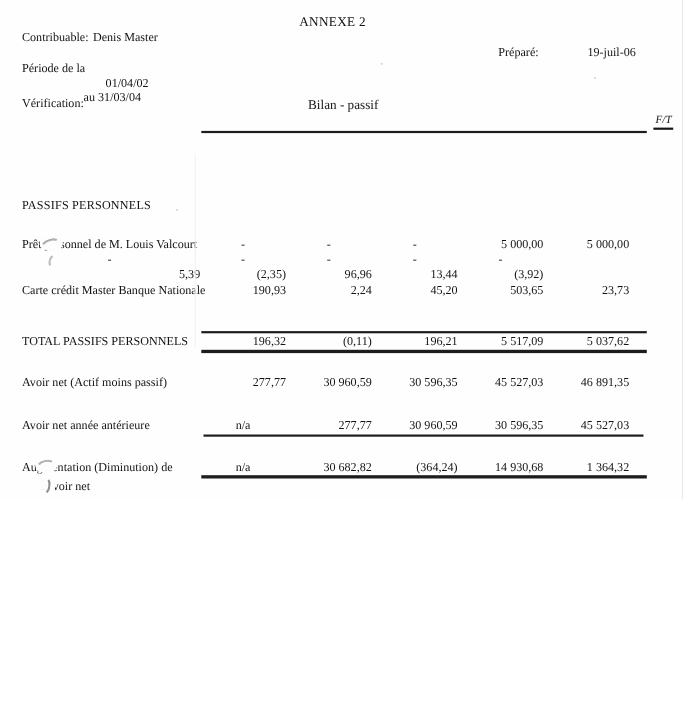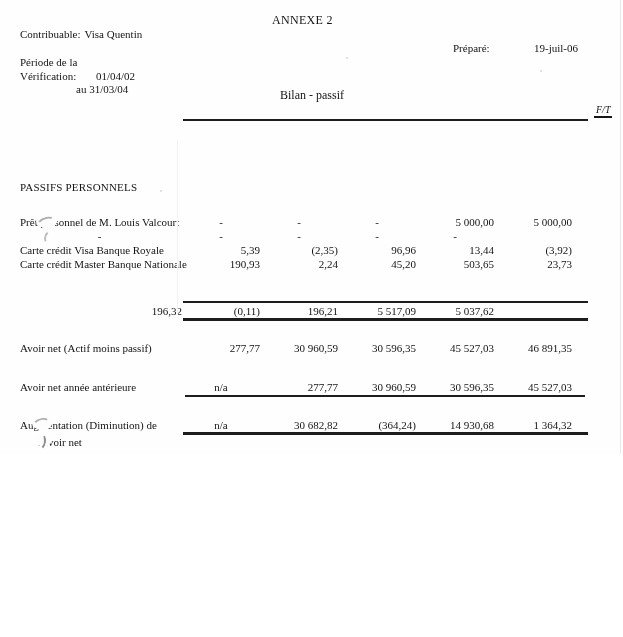--- a/index.html
+++ b/index.html
@@ -10,21 +10,21 @@
   }
   .abs { position:absolute; }
 
   
   .annexe    { left:272px; top:13px;  font-size:12px; letter-spacing:.3px; }
   .contrib   { left:20px;  top:28px; }
   .contrib span { margin-right:4px; }
   .prep-lbl  { left:453px; top:42px; }
   .prep-date { left:520px; top:42px; width:58px; text-align:right; }
   .per1      { left:20px;  top:56px; }
-  .per2      { left:20px;  top:70px; }
+  .per2      { left:20px;  top:88px; }
   .per-start { left:96px;  top:70px; }
   .per-end   { left:76px;  top:83px; }
 
   .bilan-title { left:280px; top:88px; font-size:12px; }
 
   
   .trow { position:absolute; left:20px; width:555px; display:grid;
           grid-template-columns:165px 78px 78px 78px 78px 78px; line-height:13px; }
   .lbl  { text-align:left; white-space:pre; }
   .num  { text-align:right; padding-right:3px; white-space:nowrap; }
@@ -60,21 +60,21 @@
   .pen   { position:absolute; border:2px solid transparent; border-radius:50%; }
 </style>
 </head>
 <body>
 
 <div class="page">
 
   <div class="abs annexe">ANNEXE 2</div>
 
   <div class="abs contrib">
-    <span>Contribuable:</span><span>Visa Quentin</span>
+    <span>Contribuable:</span><span>Denis Master</span>
   </div>
 
   <div class="abs prep-lbl">Préparé:</div>
   <div class="abs prep-date">19-juil-06</div>
 
   <div class="abs per1">Période de la</div>
   <div class="abs per2">Vérification:</div>
   <div class="abs per-start">01/04/02</div>
   <div class="abs per-end">au 31/03/04</div>
 
@@ -94,38 +94,38 @@
     <div class="num">5 000,00</div>
   </div>
   <div class="trow r1">
     <div class="num center">-</div>
     <div class="num center">-</div>
     <div class="num center">-</div>
     <div class="num center">-</div>
     <div class="num center">-</div>
   </div>
   <div class="trow r2">
-    <div class="lbl">Carte crédit Visa Banque Royale</div>
     <div class="num">5,39</div>
     <div class="num">(2,35)</div>
     <div class="num">96,96</div>
     <div class="num">13,44</div>
     <div class="num">(3,92)</div>
   </div>
   <div class="trow r3">
     <div class="lbl">Carte crédit Master Banque Nationale</div>
     <div class="num">190,93</div>
     <div class="num">2,24</div>
     <div class="num">45,20</div>
     <div class="num">503,65</div>
     <div class="num">23,73</div>
   </div>
 
   <div class="rule rule-total-top"></div>
   <div class="trow rtotal">
+    <div class="lbl">TOTAL PASSIFS PERSONNELS</div>
     <div class="num">196,32</div>
     <div class="num">(0,11)</div>
     <div class="num">196,21</div>
     <div class="num">5 517,09</div>
     <div class="num">5 037,62</div>
   </div>
   <div class="rule rule-total-bot"></div>
 
   <div class="trow ravoir">
     <div class="lbl">Avoir net (Actif moins passif)</div>

